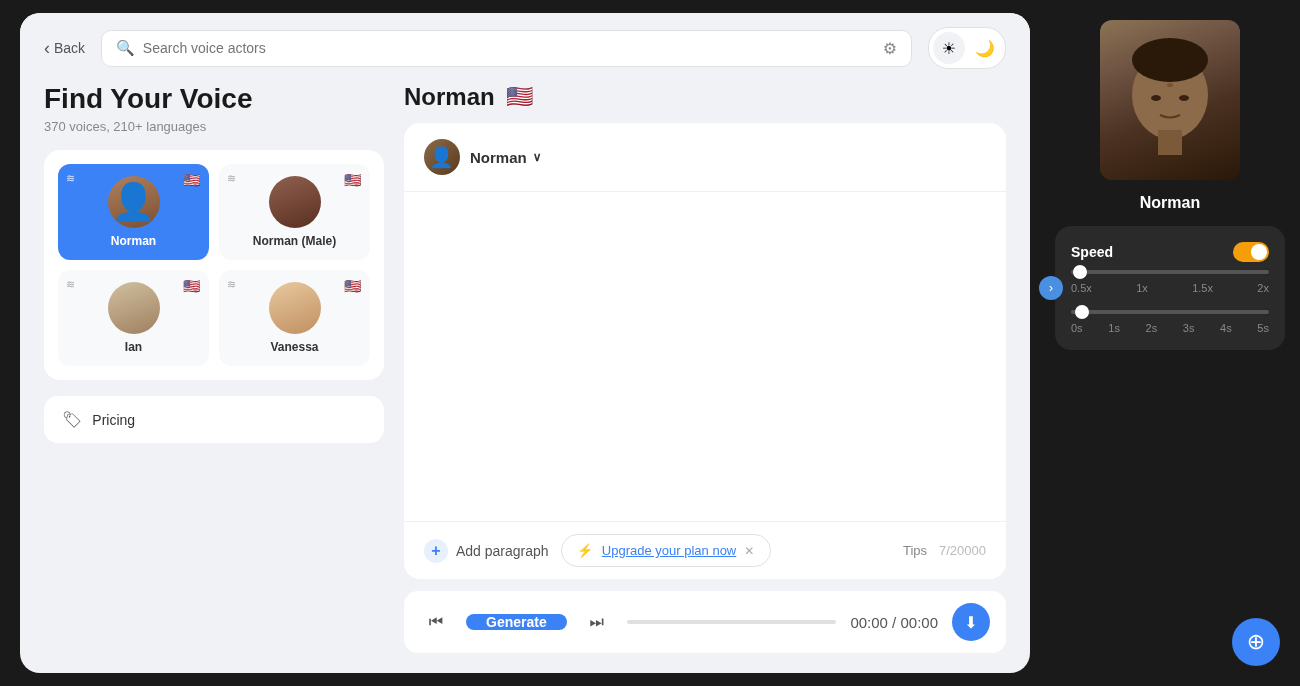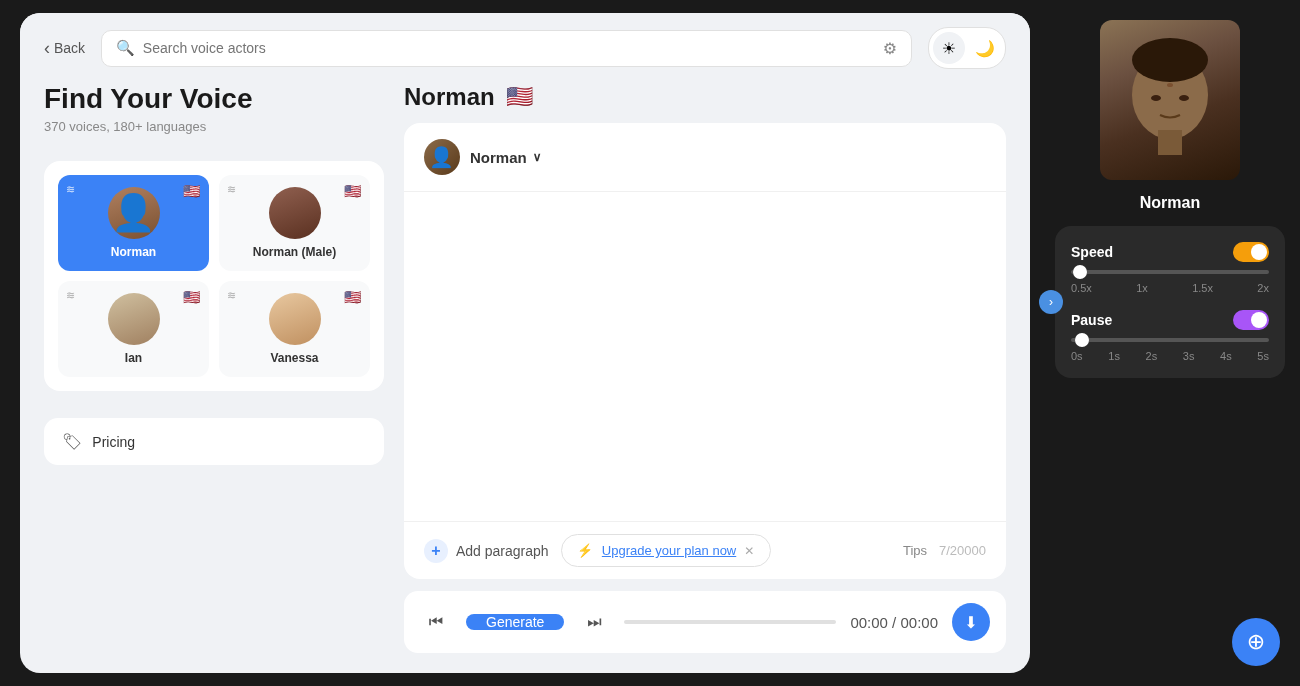--- a/index.html
+++ b/index.html
@@ -111,21 +111,21 @@
       padding: 0 24px 20px 24px;
       gap: 20px;
       overflow: hidden;
     }
 
     
     .left-sidebar {
       width: 340px;
       display: flex;
       flex-direction: column;
-      gap: 27px;
+      gap: 16px;
     }
 
     .find-voice-title {
       font-size: 28px;
       font-weight: 700;
       color: #1a1a1a;
     }
 
     .find-voice-subtitle {
       font-size: 13px;
@@ -350,21 +350,21 @@
       font-size: 16px;
     }
 
     .generate-btn {
       background: #3b82f6;
       color: white;
       border: none;
       border-radius: 8px;
       padding: 0 20px;
       font-size: 14px;
-      font-weight: 400;
+      font-weight: 700;
       cursor: pointer;
     }
 
     .progress-bar-container {
       flex: 1;
       height: 4px;
       background: #e0e0e0;
       border-radius: 2px;
     }
 
@@ -598,21 +598,21 @@
         <span>🌙</span>
       </div>
     </div>
   </div>
 
   <div class="main-content">
 
     <div class="left-sidebar">
       <div>
         <div class="find-voice-title">Find Your Voice</div>
-        <div class="find-voice-subtitle">370 voices, 180+ languages</div>
+        <div class="find-voice-subtitle">370 voices, 210+ languages</div>
       </div>
 
       <div class="voice-grid-card">
 
         <div class="voice-item selected">
           <span style="position:absolute;top:8px;left:8px;font-size:11px;color:rgba(255,255,255,0.8);">≋</span>
           <span style="position:absolute;top:8px;right:8px;font-size:14px;">🇺🇸</span>
           <div class="face-norman"></div>
           <span class="voice-name">Norman</span>
         </div>
@@ -744,26 +744,20 @@
       </div>
       <div class="slider-labels">
         <span>0.5x</span>
         <span>1x</span>
         <span>1.5x</span>
         <span>2x</span>
       </div>
     </div>
 
     <div class="setting-row">
-      <div class="setting-header">
-        <span class="setting-label">Pause</span>
-        <div class="toggle purple">
-          <div class="toggle-knob"></div>
-        </div>
-      </div>
       <div class="slider-track">
         <div class="slider-thumb pause-thumb"></div>
       </div>
       <div class="slider-labels">
         <span>0s</span>
         <span>1s</span>
         <span>2s</span>
         <span>3s</span>
         <span>4s</span>
         <span>5s</span>

